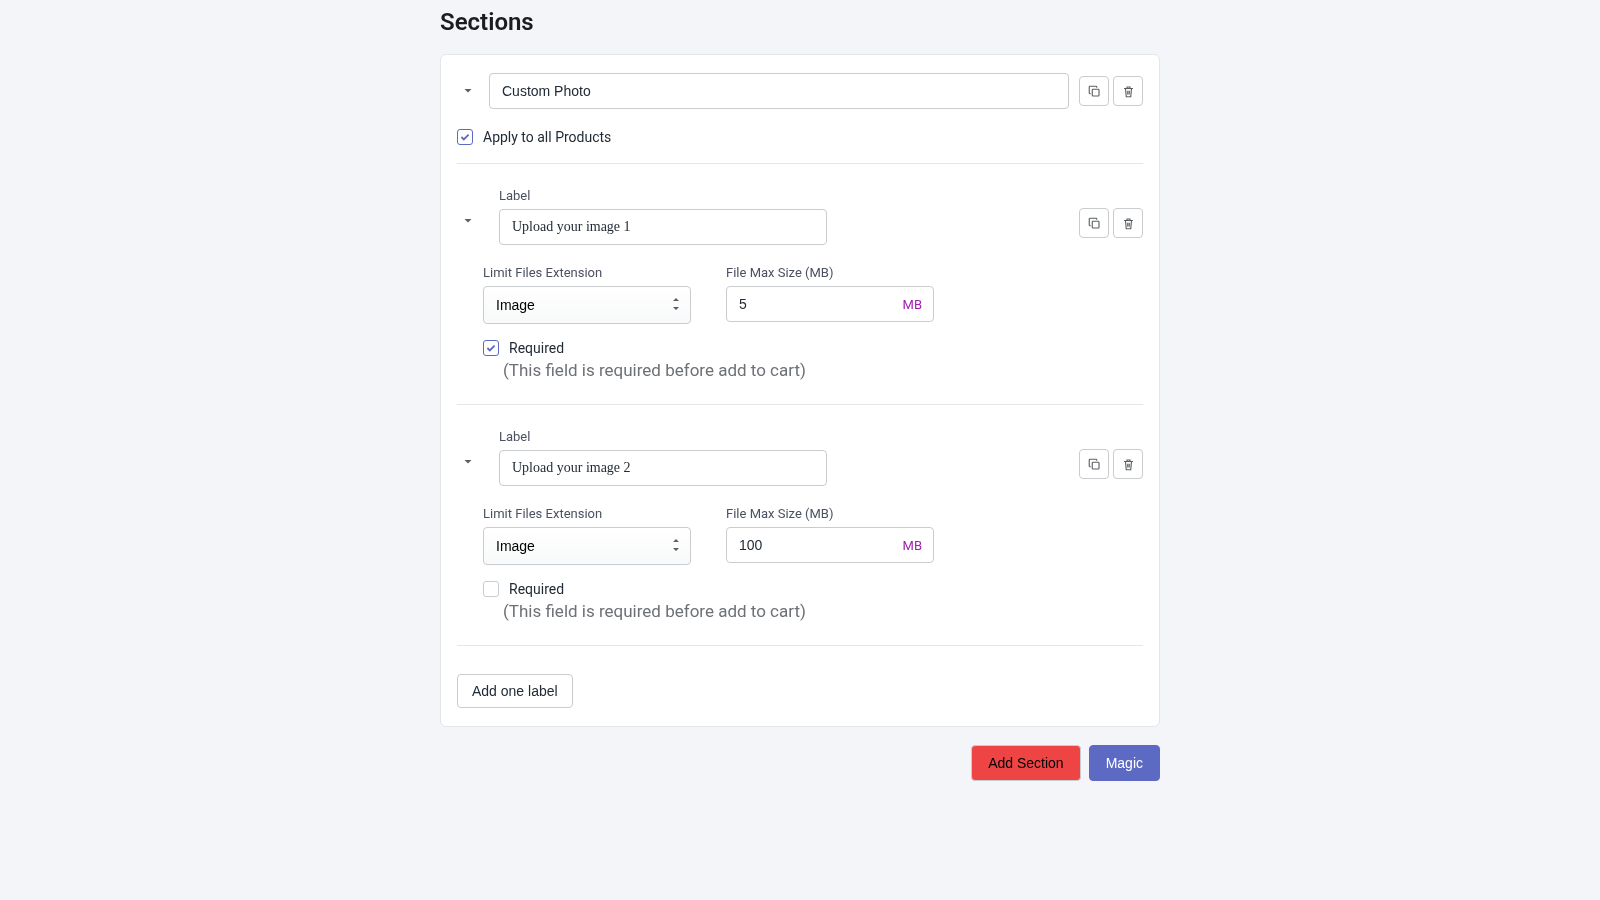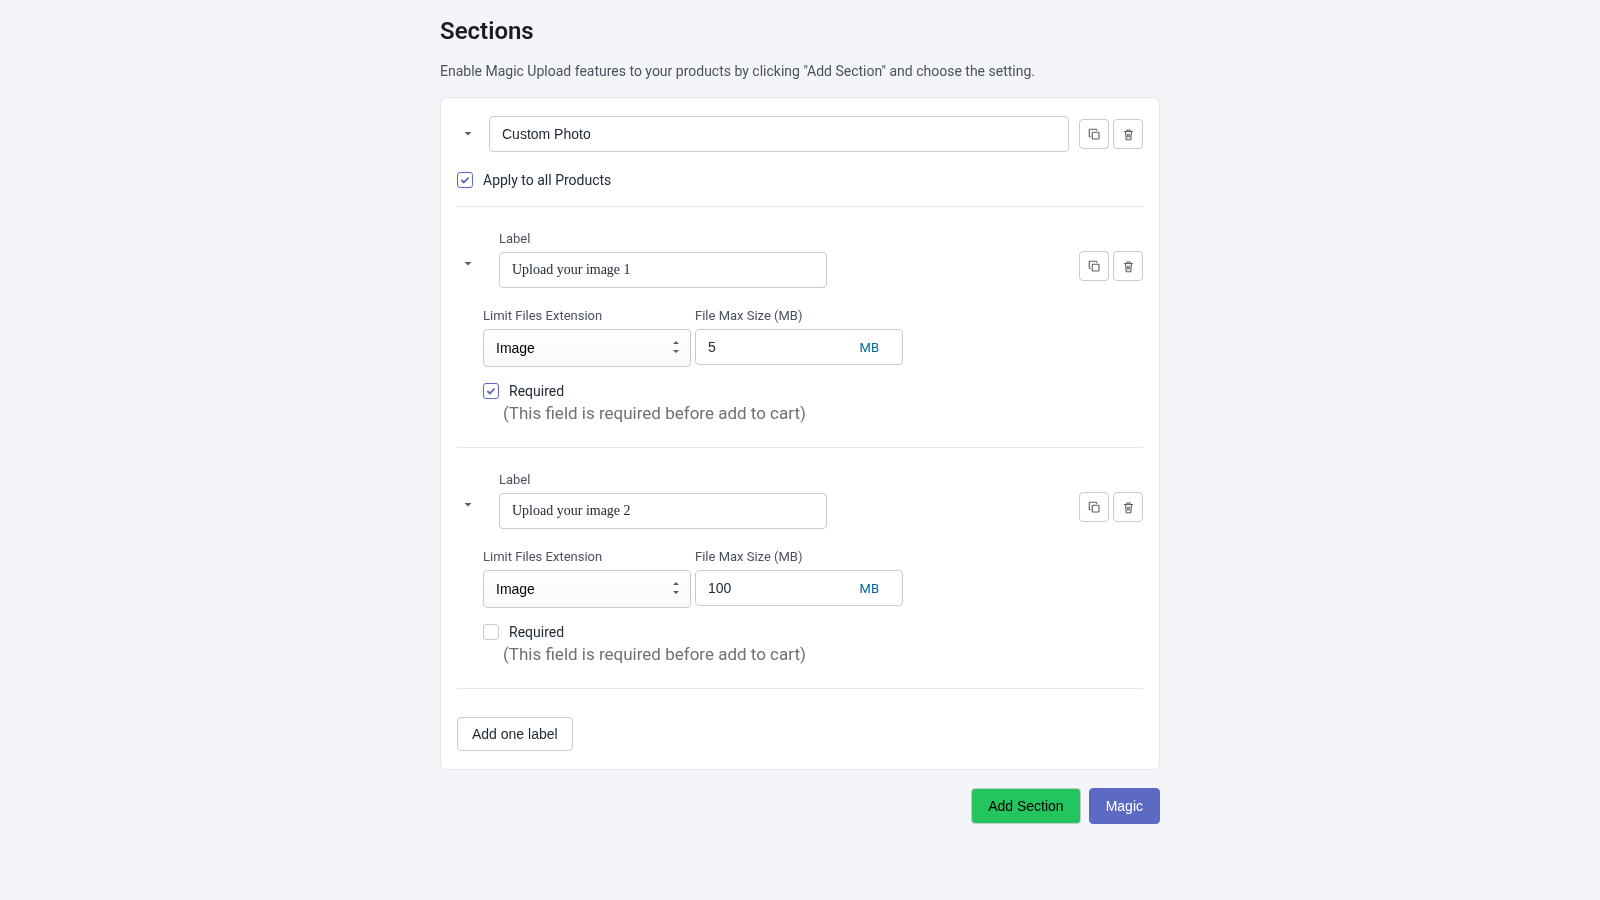--- a/index.html
+++ b/index.html
@@ -7,21 +7,21 @@
   font-family: -apple-system, BlinkMacSystemFont, "Segoe UI", Roboto, sans-serif;
   background: #f4f5f8;
   color: #212b36;
   font-size: 14px;
   width: 1600px;
   height: 900px;
   overflow: hidden;
 }
 .container {
   max-width: 720px;
-  margin: 9px auto;
+  margin: 0 auto;
   padding: 8px 0 20px 0;
 }
 .page-title {
   font-size: 24px;
   font-weight: 600;
   margin-bottom: 18px;
   color: #1a1c1f;
 }
 .page-subtitle {
   font-size: 14px;
@@ -115,21 +115,21 @@
 }
 .label-col { flex: 1; }
 .field-label {
   font-size: 13px;
   color: #4b5160;
   display: block;
   margin-bottom: 6px;
 }
 .row-2col {
   display: flex;
-  gap: 4px;
+  gap: 35px;
   margin-top: 20px;
   margin-left: 26px;
 }
 .col { flex: none; }
 .select-wrap {
   position: relative;
   width: 208px;
 }
 .select-input {
   width: 100%;
@@ -149,24 +149,24 @@
   transform: translateY(-50%);
   pointer-events: none;
   color: #5c5f62;
 }
 .size-wrap {
   position: relative;
   width: 208px;
 }
 .size-suffix {
   position: absolute;
-  right: 24px;
+  right: 12px;
   top: 50%;
   transform: translateY(-50%);
-  color: #0369a1;
+  color: #a21caf;
   font-size: 13px;
   pointer-events: none;
 }
 .required-block {
   margin-top: 16px;
   margin-left: 26px;
 }
 .help-text {
   font-size: 17px;
   color: #6d7175;
@@ -190,34 +190,33 @@
   gap: 8px;
   margin-top: 18px;
 }
 .btn {
   height: 36px;
   padding: 0 16px;
   border-radius: 4px;
   font-size: 14px;
   cursor: pointer;
   border: 1px solid #c9cccf;
-  background: #22c55e;
+  background: #ef4444;
 }
 .btn.primary {
   background: #5c6ac4;
   border-color: #5c6ac4;
   color: #fff;
 }
 </style>
 </head>
 <body>
 
 <div class="container">
   <h1 class="page-title">Sections</h1>
-  <p class="page-subtitle">Enable Magic Upload features to your products by clicking "Add Section" and choose the setting.</p>
 
   <div class="card">
 
     <div class="section-header-row">
       <button class="chev-btn">
         <svg width="14" height="14" viewBox="0 0 20 20" fill="currentColor">
             <path d="M5 7l5 5 5-5H5z"></path>
           </svg>
       </button>
       <input class="text-input" type="text" value="Custom Photo" style="">

